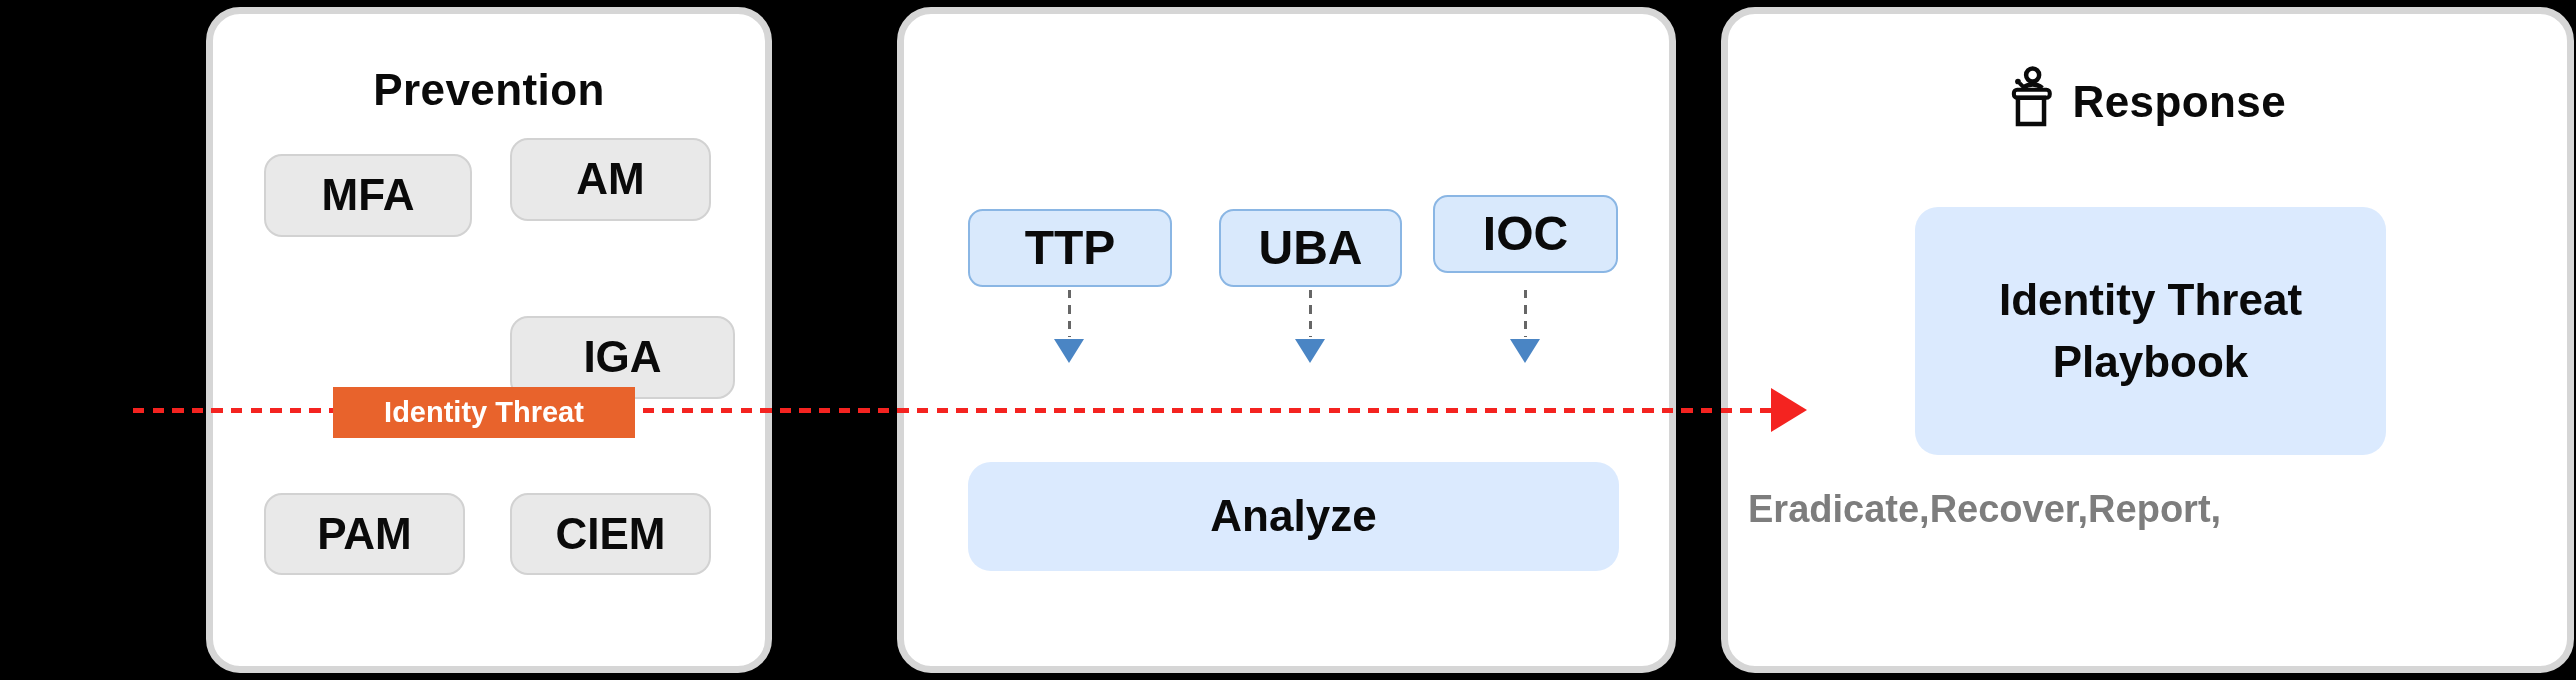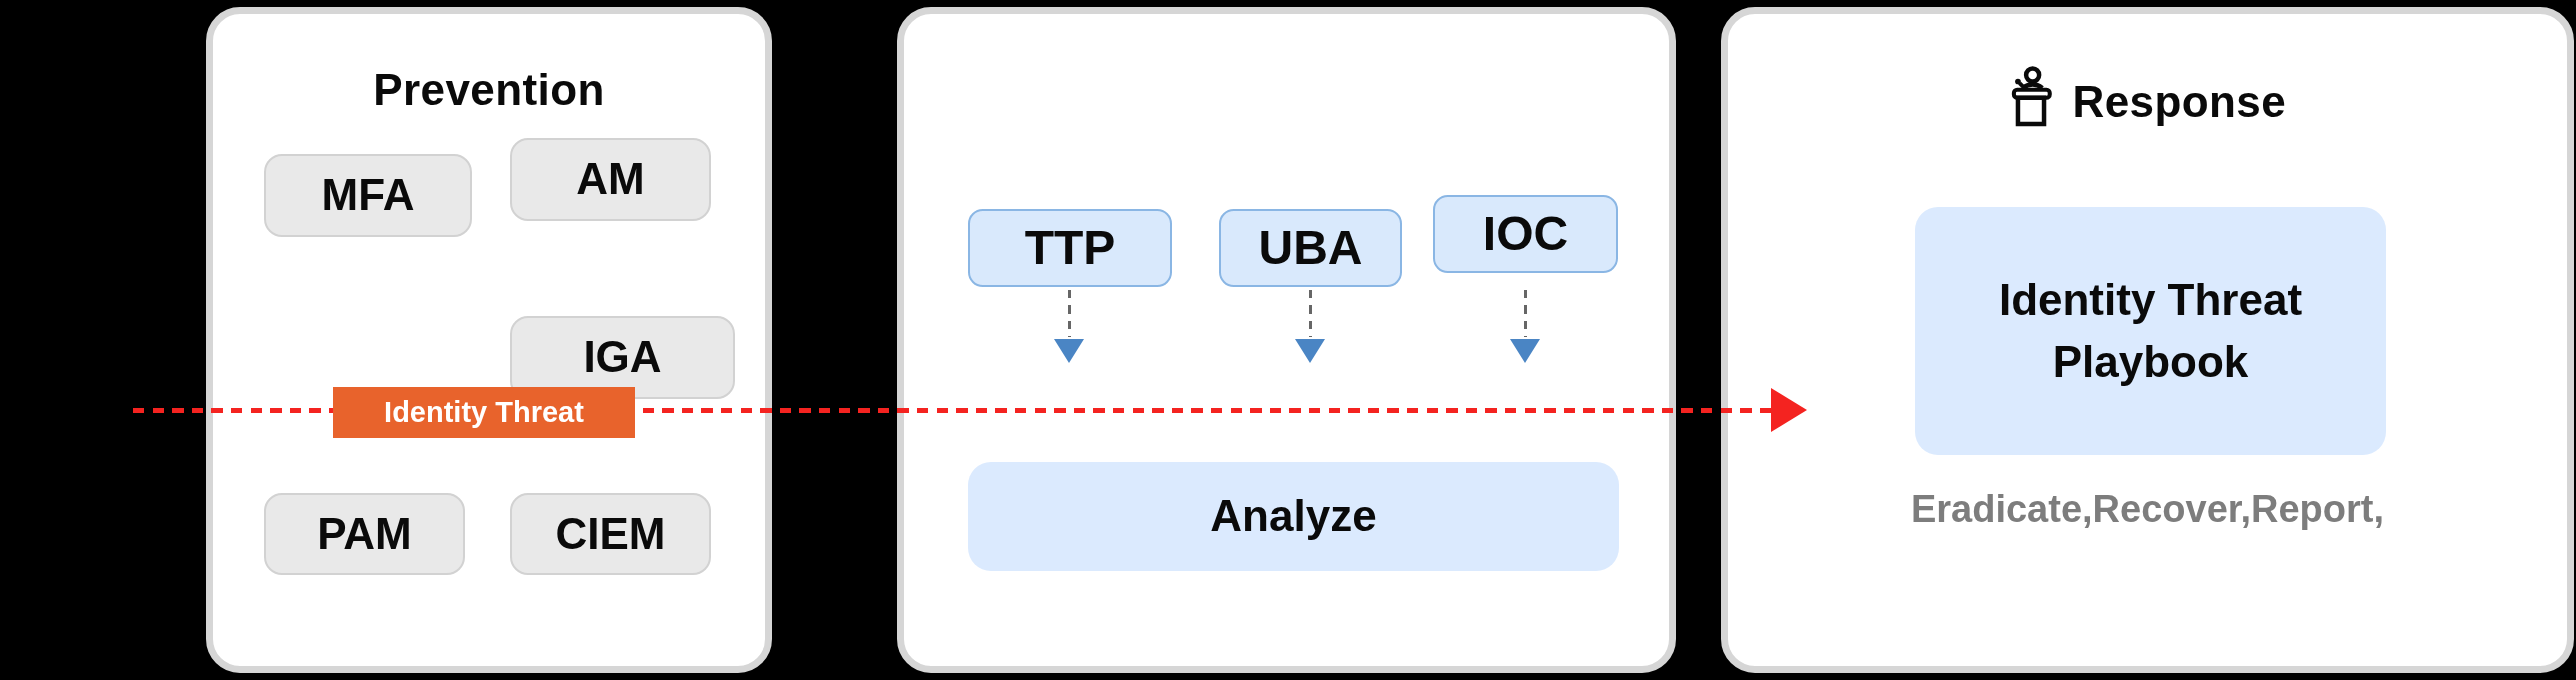--- a/index.html
+++ b/index.html
@@ -80,23 +80,23 @@
     border-radius:23px;
     display:flex;align-items:center;justify-content:center;
     font-size:44px;font-weight:bold;color:var(--text,#0a0a0a);
     text-align:center;
   }
   .b-analyze{left:64px;top:448px;width:651px;height:109px;}
   .b-playbook{left:187px;top:193px;width:471px;height:248px;line-height:62px;flex-direction:column;}
 
   .actions{
     position:absolute;left:0;right:0;top:467px;
-    text-align:center;
     font-size:38px;font-weight:bold;line-height:56px;
     color:var(--muted_text,#7d7d7d);
+    padding-left:20px;
   }
 
   
   .red-line{
     position:absolute;left:133px;top:408px;width:1639px;height:4.9px;
     background:repeating-linear-gradient(90deg,
       var(--red_arrow,#f42320) 0 11.4px,transparent 11.4px 19.6px);
     z-index:50;
   }
   .red-head{

